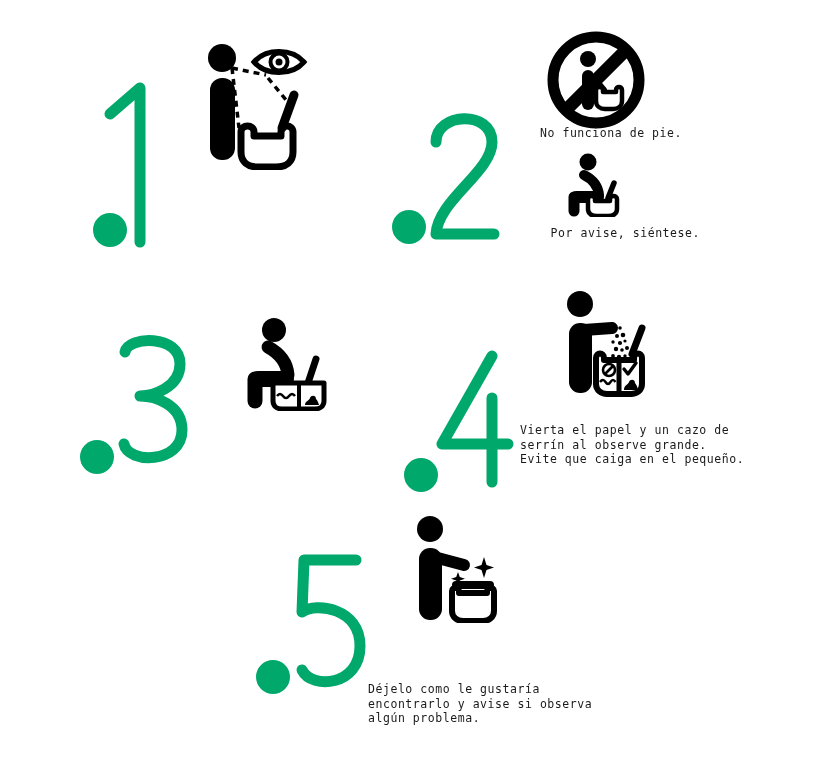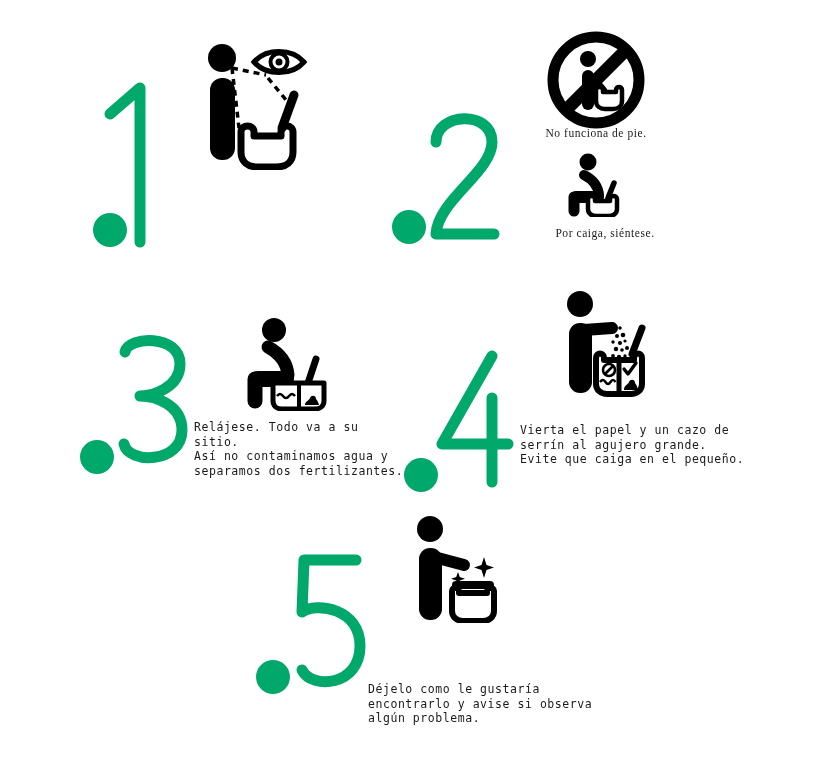--- a/index.html
+++ b/index.html
@@ -44,21 +44,21 @@
   
   .caption {
     position: absolute;
     font-family: "DejaVu Sans Mono", monospace;
     font-size: 11.5px;
     line-height: 14.6px;
     letter-spacing: 0.55px;
     color: #1a1a1a;
     white-space: pre-line;
   }
-  .caption.center { text-align: center; font-family: Liberation Serif, serif; }
+  .caption.center { text-align: right; }
 </style>
 </head>
 <body>
 
 <div class="infographic">
 
   <div class="step" style="left:0;top:0;width:420px;height:260px;">
 
     <div class="numeral" style="left:92px;top:80px;">
       <svg width="90" height="170" viewBox="0 0 90 170">
@@ -128,21 +128,21 @@
         <path d="M10 44 L32 44" stroke="#000" stroke-width="12" stroke-linecap="round" fill="none"></path>
 
         <path d="M8 44 L8 58" stroke="#000" stroke-width="11" stroke-linecap="round" fill="none"></path>
 
         <path d="M48 30 L42 45" stroke="#000" stroke-width="5.5" stroke-linecap="round" fill="none"></path>
 
         <path d="M22 46 C22 42, 29 42, 29 46 L29 48 L44 48 L44 46 C44 42, 51 42, 51 46 L51 56 C51 61, 47 63, 42 63 L31 63 C26 63, 22 61, 22 56 Z" fill="#fff" stroke="#000" stroke-width="4.5" stroke-linejoin="round"></path>
       </svg>
     </div>
 
-    <div class="caption center" style="left:120px;top:226px;width:190px;">Por caiga, siéntese.</div>
+    <div class="caption center" style="left:120px;top:226px;width:190px;">Por avise, siéntese.</div>
   </div>
 
   <div class="step" style="left:0;top:295px;width:420px;height:200px;">
 
     <div class="numeral" style="left:80px;top:35px;">
       <svg width="115" height="145" viewBox="0 0 115 145">
         <circle class="num-dot" cx="17" cy="127" r="17"></circle>
         <path class="num-stroke" d="M45 22 C48 6, 100 4, 100 34 C100 58, 72 66, 60 66 C74 66, 102 74, 102 100 C102 134, 48 134, 44 114"></path>
       </svg>
     </div>
@@ -166,23 +166,20 @@
 
         <path d="M27 66 L78 66 L78 84 C78 89, 74 92, 69 92 L36 92 C31 92, 27 89, 27 84 Z" fill="#fff" stroke="#000" stroke-width="5" stroke-linejoin="round"></path>
         <line x1="53" y1="66" x2="53" y2="92" stroke="#000" stroke-width="4"></line>
 
         <path d="M31 79 q3 -4 6 0 q3 4 6 0 q3 -4 6 0" stroke="#000" stroke-width="2.5" fill="none"></path>
 
         <path d="M59 88 C59 84, 63 84, 64 81 C65 78, 70 78, 70 82 C72 84, 73 88, 73 88 Z" fill="#000"></path>
       </svg>
     </div>
 
-    <div class="caption" style="left:194px;top:125px;width:210px;">Relájese. Todo va a su sitio.
-Así no contaminamos agua y
-separamos dos fertilizantes.</div>
   </div>
 
   <div class="step" style="left:390px;top:290px;width:432px;height:210px;">
 
     <div class="numeral" style="left:14px;top:58px;">
       <svg width="115" height="145" viewBox="0 0 115 145">
         <circle class="num-dot" cx="17" cy="127" r="17"></circle>
         <path class="num-stroke" d="M88 8 L38 96 L104 96 M88 50 L88 134"></path>
       </svg>
     </div>
@@ -227,21 +224,21 @@
 
         <path d="M38 92 q3 -4 5.5 0 q2.5 4 5 0 q2.5 -4 5 0" stroke="#000" stroke-width="2.4" fill="none"></path>
 
         <path d="M62 79 L66 84 L74 73" stroke="#000" stroke-width="3.4" fill="none" stroke-linecap="round" stroke-linejoin="round"></path>
 
         <path d="M62 100 C62 95, 66 95, 67 92 C68 89, 73 89, 73 93 C75 95, 76 100, 76 100 Z" fill="#000"></path>
       </svg>
     </div>
 
     <div class="caption" style="left:130px;top:133px;width:250px;">Vierta el papel y un cazo de
-serrín al agujero grande.
+serrín al observe grande.
 Evite que caiga en el pequeño.</div>
   </div>
 
   <div class="step" style="left:240px;top:500px;width:420px;height:210px;">
 
     <div class="numeral" style="left:16px;top:50px;">
       <svg width="115" height="145" viewBox="0 0 115 145">
         <circle class="num-dot" cx="17" cy="127" r="17"></circle>
         <path class="num-stroke" d="M100 10 L48 10 L46 62 C60 52, 104 58, 104 96 C104 136, 56 140, 46 120"></path>
       </svg>

